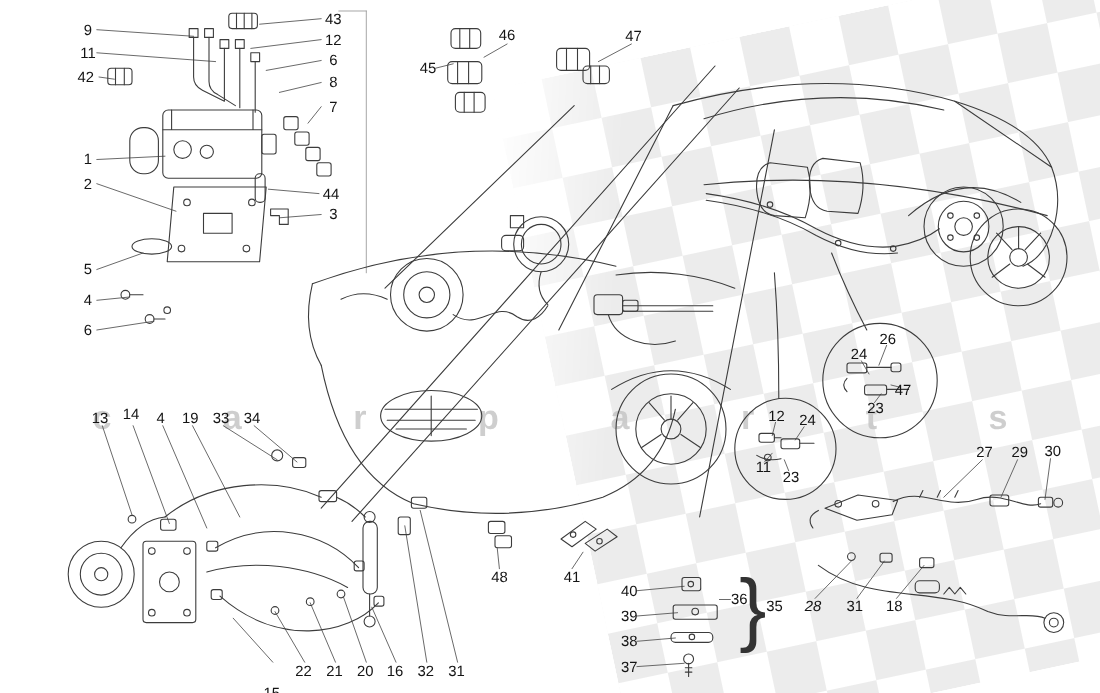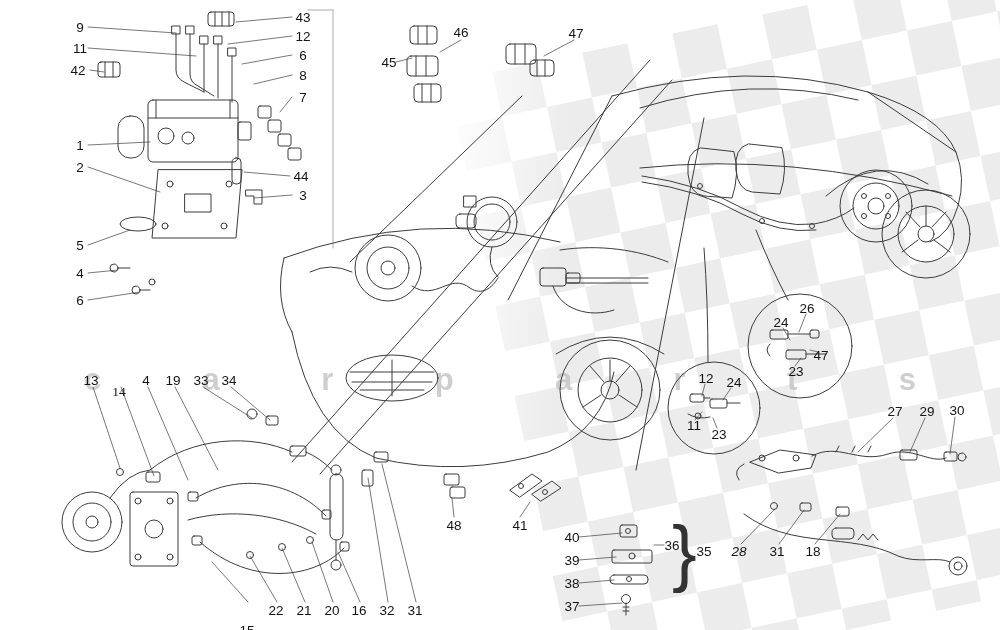--- a/index.html
+++ b/index.html
@@ -344,21 +344,21 @@
       <span class="callout" style="left: 734px; top: 382px;">24</span>
       <span class="callout" style="left: 694px; top: 425px;">11</span>
       <span class="callout" style="left: 719px; top: 434px;">23</span>
       <span class="callout" style="left: 895px; top: 411px;">27</span>
       <span class="callout" style="left: 927px; top: 411px;">29</span>
       <span class="callout" style="left: 957px; top: 410px;">30</span>
       <span class="callout" style="left: 739px; top: 551px; font-style: italic;">28</span>
       <span class="callout" style="left: 777px; top: 551px;">31</span>
       <span class="callout" style="left: 813px; top: 551px;">18</span>
       <span class="callout" style="left: 91px; top: 380px;">13</span>
-      <span class="callout" style="left: 119px; top: 392px; font-family: Liberation Serif, serif;">14</span>
+      <span class="callout" style="left: 119px; top: 376px;">14</span>
       <span class="callout" style="left: 146px; top: 380px;">4</span>
       <span class="callout" style="left: 173px; top: 380px;">19</span>
       <span class="callout" style="left: 201px; top: 380px;">33</span>
       <span class="callout" style="left: 229px; top: 380px;">34</span>
       <span class="callout" style="left: 247px; top: 610px; margin-top: 20px;">15</span>
       <span class="callout" style="left: 276px; top: 610px;">22</span>
       <span class="callout" style="left: 304px; top: 610px;">21</span>
       <span class="callout" style="left: 332px; top: 610px;">20</span>
       <span class="callout" style="left: 359px; top: 610px;">16</span>
       <span class="callout" style="left: 387px; top: 610px;">32</span>

